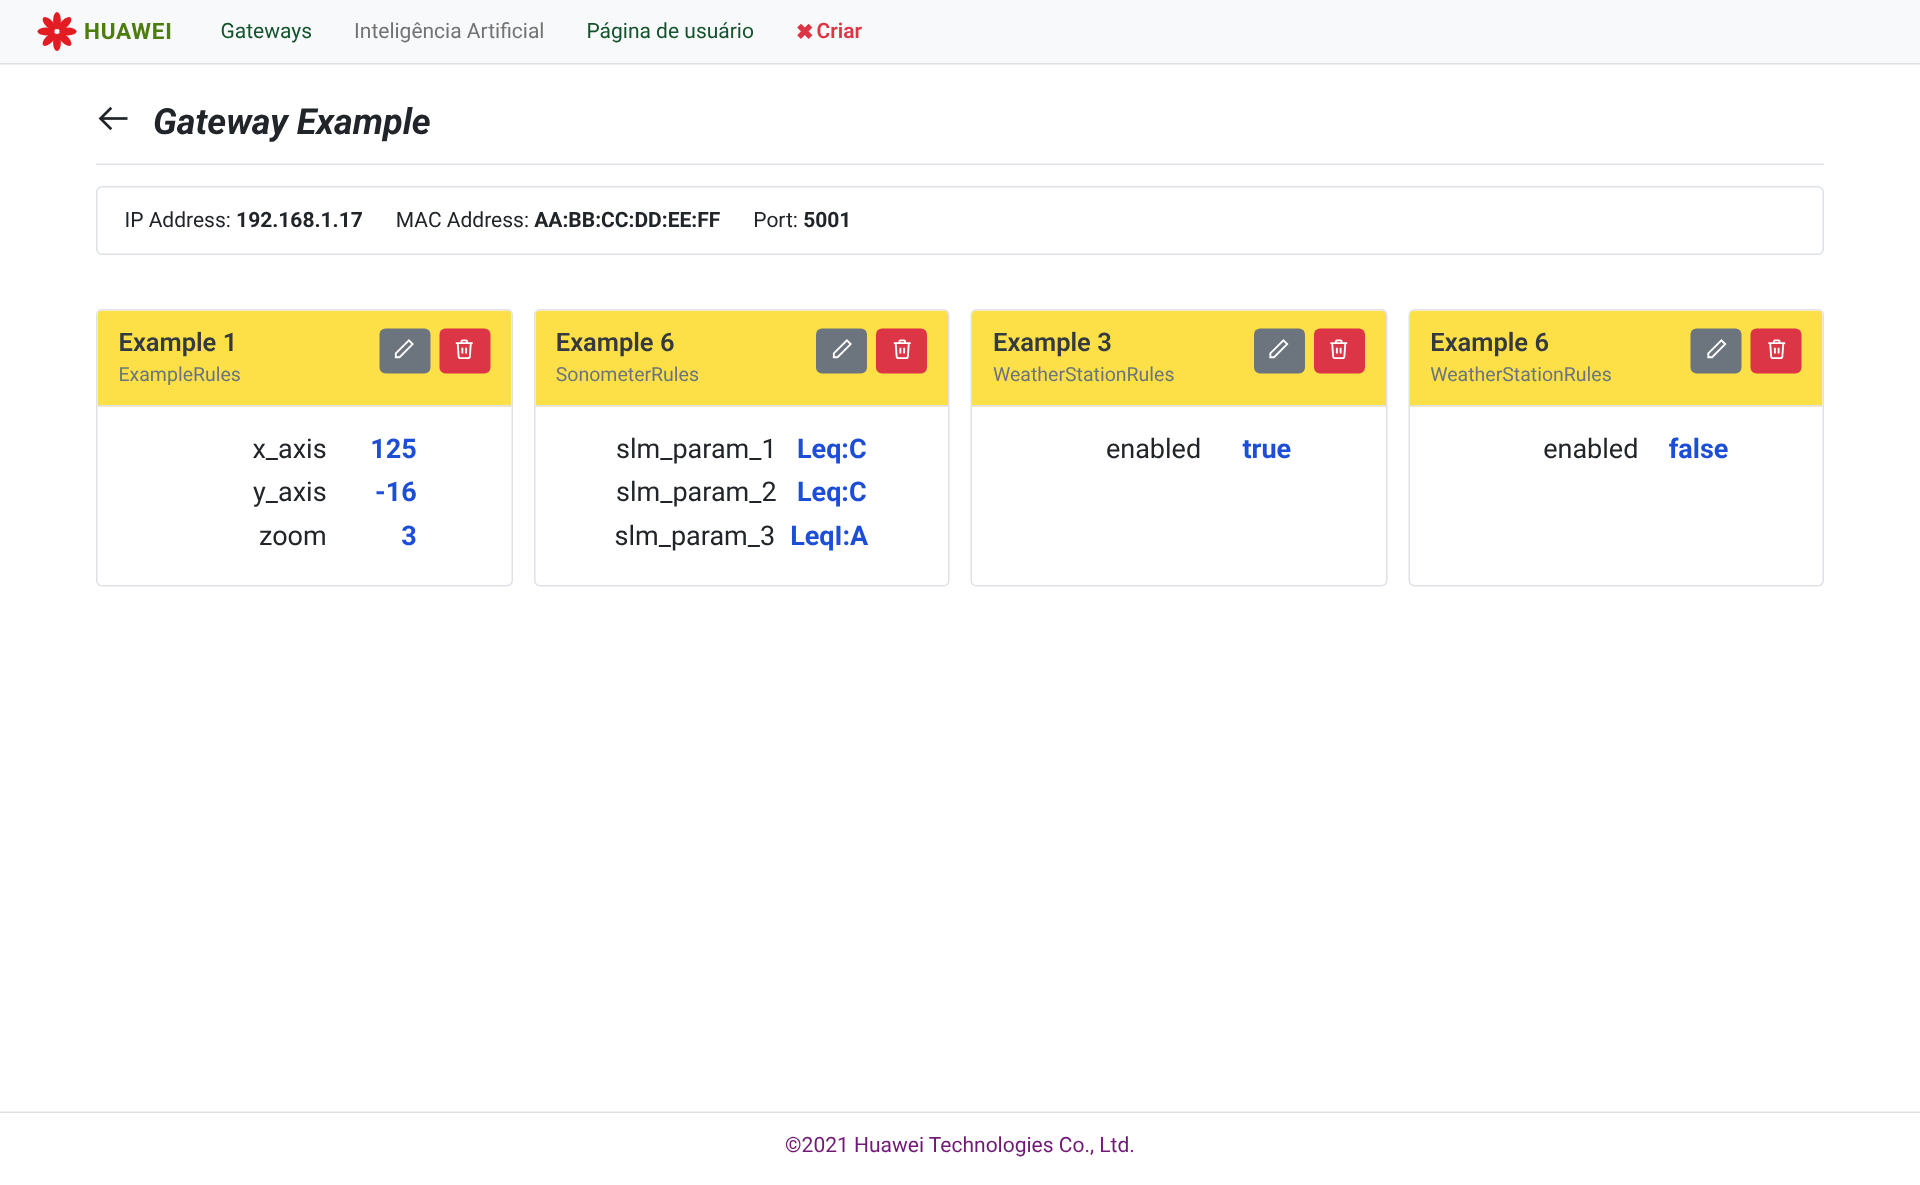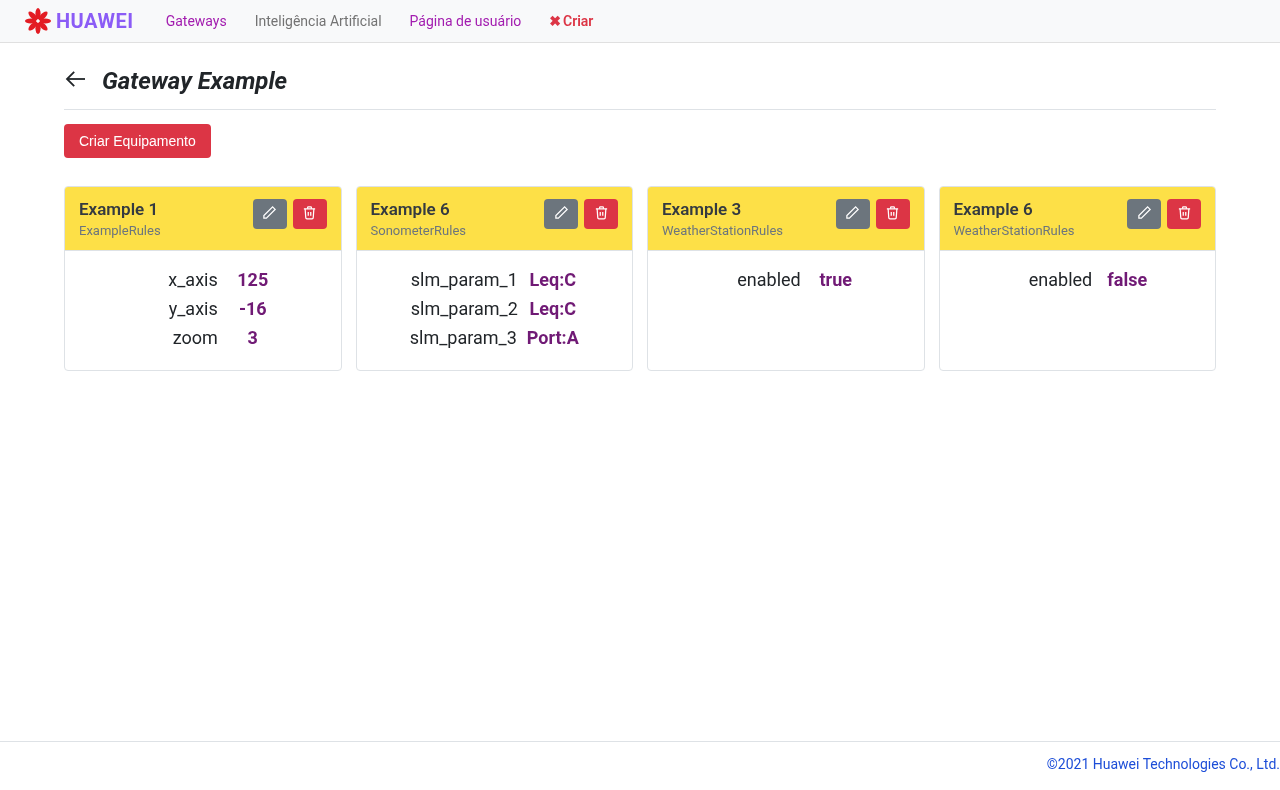--- a/index.html
+++ b/index.html
@@ -25,26 +25,26 @@
     align-items: center;
     gap: 4px;
     margin-right: 12px;
   }
   .logo-flower {
     width: 28px;
     height: 26px;
   }
   .logo-text {
     font-weight: 700;
-    font-size: 20px;
+    font-size: 15px;
     letter-spacing: 0.5px;
-    color: #8b5cf6;
+    color: #4d7c0f;
   }
   .nav-link {
-    color: #a21caf;
+    color: #14532d;
     text-decoration: none;
     padding: 4px 8px;
     font-size: 14px;
     cursor: pointer;
   }
   .nav-link.active { color: #737373; }
   .nav-link.logout { color: #dc3545; font-weight: 600; display:flex; align-items:center; gap:2px;}
   .nav-link.logout .x { font-weight:900; }
   .container {
     max-width: 1200px;
@@ -151,26 +151,26 @@
   }
   .param-row {
     display: flex;
     justify-content: center;
     gap: 10px;
     margin-bottom: 8px;
     font-size: 18px;
   }
   .param-row:last-child { margin-bottom: 0; }
   .param-key { text-align: right; color:#212529; min-width: 90px;}
-  .param-val { text-align: center; font-weight: 700; color:#701a75; min-width: 50px;}
+  .param-val { text-align: right; font-weight: 700; color:#1d4ed8; min-width: 50px;}
   .footer {
     border-top: 1px solid #dee2e6;
     padding: 14px 0 18px;
-    text-align: right;
-    color: #1d4ed8;
+    text-align: center;
+    color: #701a75;
     font-size: 14px;
   }
 </style>
 </head>
 <body>
 
 <div class="navbar">
   <div class="logo">
     <svg class="logo-flower" viewBox="0 0 100 100">
       <g fill="#e31c23">
@@ -199,22 +199,32 @@
   <div class="page-title-row">
     <span class="back-arrow">
       <svg width="24" height="18" viewBox="0 0 24 20" fill="none" stroke="#212529" stroke-width="2">
         <line x1="2" y1="10" x2="22" y2="10"></line>
         <polyline points="10,2 2,10 10,18"></polyline>
       </svg>
     </span>
     <h1 class="page-title">Gateway Example</h1>
   </div>
 
-
-  <button class="btn btn-danger create-btn">Criar Equipamento</button>
+  <div class="info-card">
+    <div class="info-item">
+      <span class="label">IP Address: </span><span class="val">192.168.1.17</span>
+    </div>
+    <div class="info-item">
+      <span class="label">MAC Address: </span><span class="val">AA:BB:CC:DD:EE:FF</span>
+    </div>
+    <div class="info-item">
+      <span class="label">Port: </span><span class="val">5001</span>
+    </div>
+  </div>
+
 
   <div class="cards-row" id="cards-row">
       <div class="device-card">
         <div class="card-header">
           <div>
             <div class="card-title">Example 1</div>
             <div class="card-subtitle">ExampleRules</div>
           </div>
           <div class="card-actions">
             <button class="icon-btn edit">
@@ -275,21 +285,21 @@
           <div class="param-row">
             <div class="param-key">slm_param_1</div>
             <div class="param-val">Leq:C</div>
           </div>
           <div class="param-row">
             <div class="param-key">slm_param_2</div>
             <div class="param-val">Leq:C</div>
           </div>
           <div class="param-row">
             <div class="param-key">slm_param_3</div>
-            <div class="param-val">Port:A</div>
+            <div class="param-val">LeqI:A</div>
           </div>
         </div>
       </div>
       <div class="device-card">
         <div class="card-header">
           <div>
             <div class="card-title">Example 3</div>
             <div class="card-subtitle">WeatherStationRules</div>
           </div>
           <div class="card-actions">

